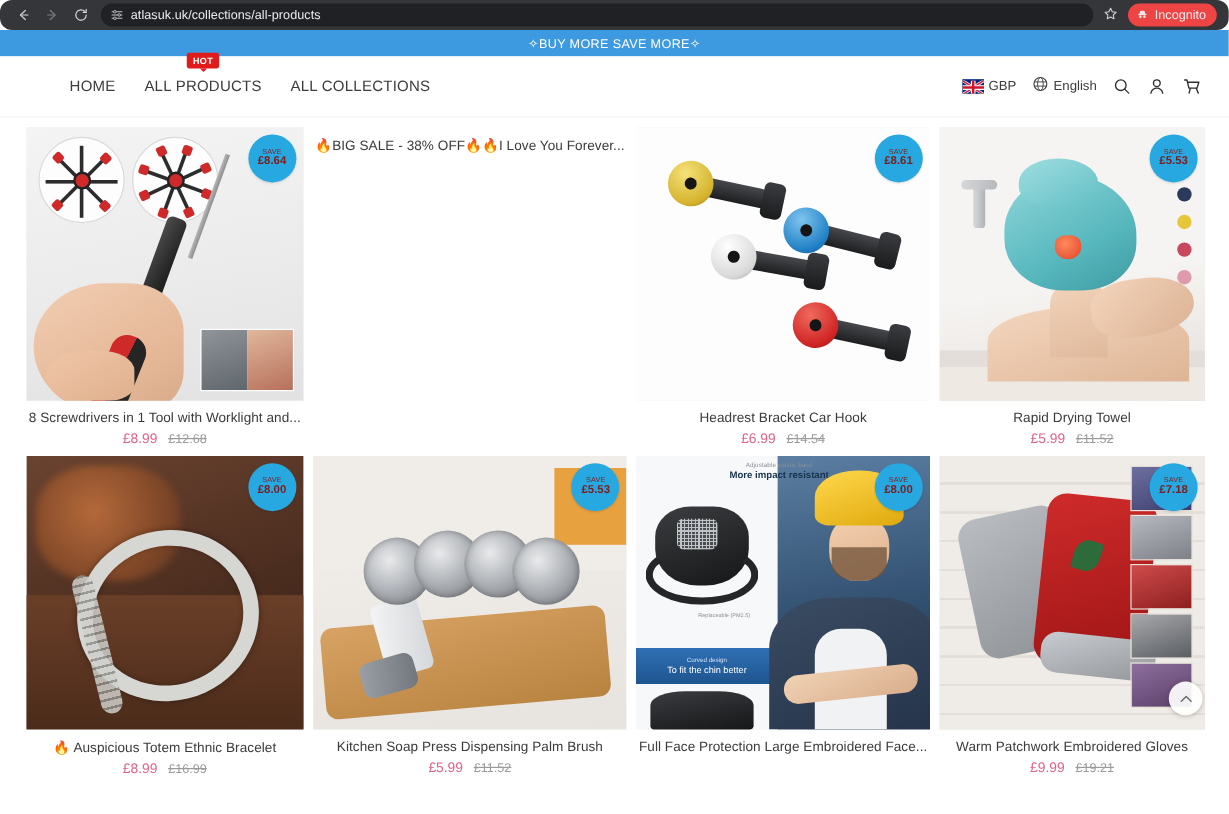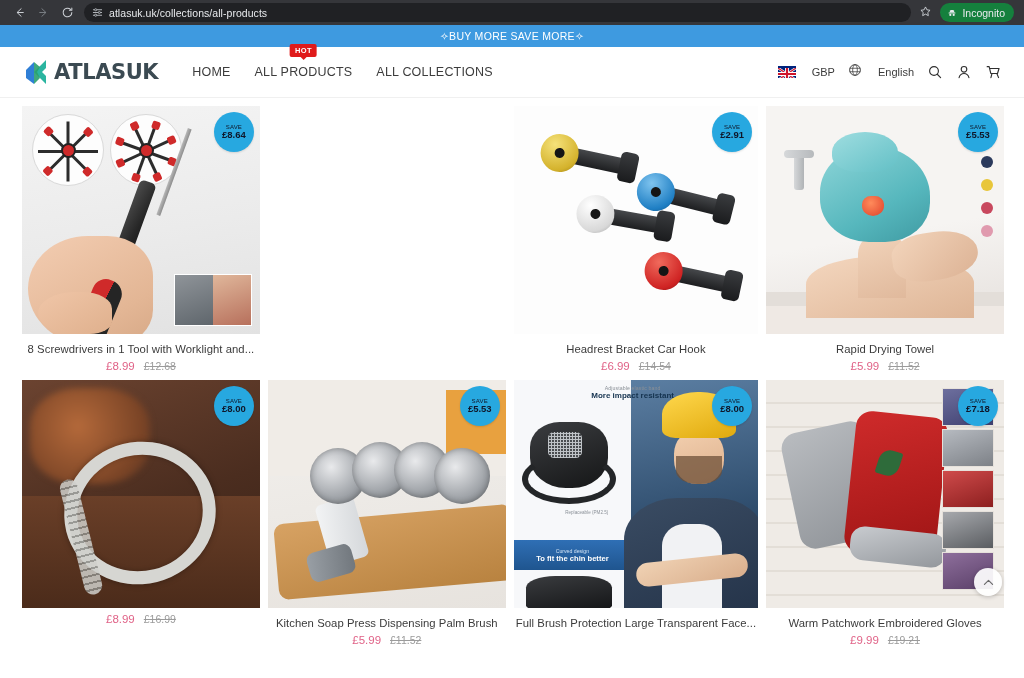--- a/index.html
+++ b/index.html
@@ -11,20 +11,21 @@
   }
 
   
   .browser-bar {
     height: 25px;
     background: #35363a;
     display: flex;
     align-items: center;
     padding: 8px 8px;
     gap: 2px;
+    border-radius: 10px;
   }
   .nav-btn {
     width: 22px; height: 22px;
     display: flex; align-items: center; justify-content: center;
     color: #9aa0a6;
     font-size: 13px;
     border-radius: 50%;
   }
   .nav-btn.enabled { color: #cfd3d8; }
   .omnibox {
@@ -45,21 +46,21 @@
   }
   .omnibox-url {
     color: #e8eaed;
     font-size: 10.5px;
     white-space: nowrap;
     letter-spacing: 0.05px;
   }
   .chrome-right { display: flex; align-items: center; gap: 8px; padding-right: 2px; }
   .star-icon { color: #cfd3d8; font-size: 12px; }
   .incognito-pill {
-    background: #15803d;
+    background: #ef4444;
     border-radius: 10px;
     height: 19px;
     display: flex; align-items: center;
     gap: 5px;
     padding: 0 9px 0 7px;
   }
   .incognito-pill span.label { color: #e8eaed; font-size: 10.5px; }
 
   
   .announce {
@@ -119,21 +120,21 @@
     border-left: 3px solid transparent;
     border-right: 3px solid transparent;
     border-top: 3px solid #e01b1b;
   }
   .header-right {
     margin-left: auto;
     display: flex;
     align-items: center;
     gap: 13px;
   }
-  .hr-group { display: flex; align-items: center; gap: 16px; cursor: pointer; }
+  .hr-group { display: flex; align-items: center; gap: 4px; cursor: pointer; }
   .hr-group .txt { font-size: 11px; color: #3c3c3c; }
   .flag-uk {
     width: 18px; height: 12px;
     position: relative;
     background: #00247d;
     overflow: hidden;
     display: inline-block;
   }
   .icon-btn { cursor: pointer; display: flex; align-items: center; }
 
@@ -154,21 +155,21 @@
     overflow: hidden;
     background: #f2f2f2;
   }
   .card-media > .photo { position: absolute; inset: 0; }
   .save-badge {
     position: absolute;
     top: 6px; right: 6px;
     width: 40px; height: 40px;
     border-radius: 50%;
     background: #27a8e0;
-    color: #0f172a;
+    color: #7f1d1d;
     display: flex;
     flex-direction: column;
     align-items: center;
     justify-content: center;
     line-height: 1.08;
     z-index: 6;
     box-shadow: 0 1px 2px rgba(0,0,0,.12);
   }
   .save-badge .s-lbl { font-size: 6px; letter-spacing: .2px; }
   .save-badge .s-amt { font-size: 9.5px; font-weight: bold; }
@@ -467,21 +468,21 @@
     border: 6px solid #242628; border-radius: 50%;
     border-top-color: transparent;
   }
   .p7 .pm25 { position: absolute; left: 46px; top: 130px; font-size: 4.6px; color: #8b9198; text-align: center; width: 54px; }
   .p7 .bluebar {
     position: absolute; left: 0; top: 160px; width: 48%; height: 30px;
     background: linear-gradient(180deg,#2f6fb5,#1f558f);
     display: flex; flex-direction: column; align-items: center; justify-content: center;
   }
   .p7 .bluebar .b1 { font-size: 5.2px; color: #cfe1f4; }
-  .p7 .bluebar .b2 { font-size: 7.6px; color: #ffffff; font-weight: bold; }
+  .p7 .bluebar .b2 { font-size: 7.6px; color: #ffffff; font-weight: normal; }
   .p7 .mask2 {
     position: absolute; left: 12px; top: 196px; width: 86px; height: 34px;
     background: linear-gradient(170deg,#3a3c3f,#141517);
     border-radius: 34% 34% 14% 14%;
   }
   .p7 .helmet {
     position: absolute; right: 22px; top: 12px; width: 74px; height: 46px;
     border-radius: 48% 48% 18% 18%;
     background: linear-gradient(160deg,#ffd84d,#e0a90d);
   }
@@ -604,30 +605,20 @@
       <span class="label">Incognito</span>
     </div>
   </div>
 </div>
 
 <div class="announce">
   <span>✧BUY MORE SAVE MORE✧</span>
 </div>
 
 <header class="site-header">
-  <a class="logo-wrap">
-    <span class="logo-mark">
-      <svg width="26" height="28" viewBox="0 0 26 28">
-        <path d="M22 2 L10 14 L22 26 L22 18 L18 14 L22 10 Z" fill="#2bb5a0"></path>
-        <path d="M10 4 L2 12 L2 20 L10 26 Z" fill="#2f7fd6"></path>
-        <path d="M10 4 L10 26 L16 20 L13 14 L16 9 Z" fill="#29a06e" opacity=".9"></path>
-      </svg>
-    </span>
-    <span class="logo-text">ATLASUK</span>
-  </a>
 
   <nav class="main-nav">
     <div class="nav-item">
       <span>HOME</span>
     </div>
     <div class="nav-item">
       <span class="hot-badge">HOT</span>
       <span>ALL PRODUCTS</span>
     </div>
     <div class="nav-item">
@@ -728,20 +719,21 @@
       </div>
     </div>
     <div class="card-title">8 Screwdrivers in 1 Tool with Worklight and...</div>
     <div class="card-prices">
       <span class="price-sale">£8.99</span>
       <span class="price-compare">£12.68</span>
     </div>
   </article>
 
   <article class="card">
+    <div class="card-title">🔥BIG SALE - 38% OFF🔥🔥I Love You Forever...</div>
   </article>
 
   <article class="card">
     <div class="card-media">
       <div class="photo p3">
         <div class="hook h1">
             <div class="arm"></div>
             <div class="tip"></div>
             <div class="disc"></div>
           </div>
@@ -756,21 +748,21 @@
             <div class="disc"></div>
           </div>
         <div class="hook h4">
             <div class="arm"></div>
             <div class="tip"></div>
             <div class="disc"></div>
           </div>
       </div>
       <div class="save-badge">
         <span class="s-lbl">SAVE</span>
-        <span class="s-amt">£2.91</span>
+        <span class="s-amt">£8.61</span>
       </div>
     </div>
     <div class="card-title">Headrest Bracket Car Hook</div>
     <div class="card-prices">
       <span class="price-sale">£6.99</span>
       <span class="price-compare">£14.54</span>
     </div>
   </article>
 
   <article class="card">
@@ -810,20 +802,21 @@
       <div class="photo p5">
         <div class="blur"></div>
         <div class="table"></div>
         <div class="bangle"></div>
       </div>
       <div class="save-badge">
         <span class="s-lbl">SAVE</span>
         <span class="s-amt">£8.00</span>
       </div>
     </div>
+    <div class="card-title">🔥 Auspicious Totem Ethnic Bracelet</div>
     <div class="card-prices">
       <span class="price-sale">£8.99</span>
       <span class="price-compare">£16.99</span>
     </div>
   </article>
 
   <article class="card">
     <div class="card-media">
       <div class="photo p6">
         <div class="counter6"></div>
@@ -871,21 +864,21 @@
         <div class="armsx"></div>
         <div class="face7"></div>
         <div class="beard"></div>
         <div class="helmet"></div>
       </div>
       <div class="save-badge">
         <span class="s-lbl">SAVE</span>
         <span class="s-amt">£8.00</span>
       </div>
     </div>
-    <div class="card-title">Full Brush Protection Large Transparent Face...</div>
+    <div class="card-title">Full Face Protection Large Embroidered Face...</div>
   </article>
 
   <article class="card">
     <div class="card-media">
       <div class="photo p8">
         <div class="planks"></div>
         <div class="glove gA"></div>
         <div class="glove gB"></div>
         <div class="cuff"></div>
         <div class="leaf"></div>

